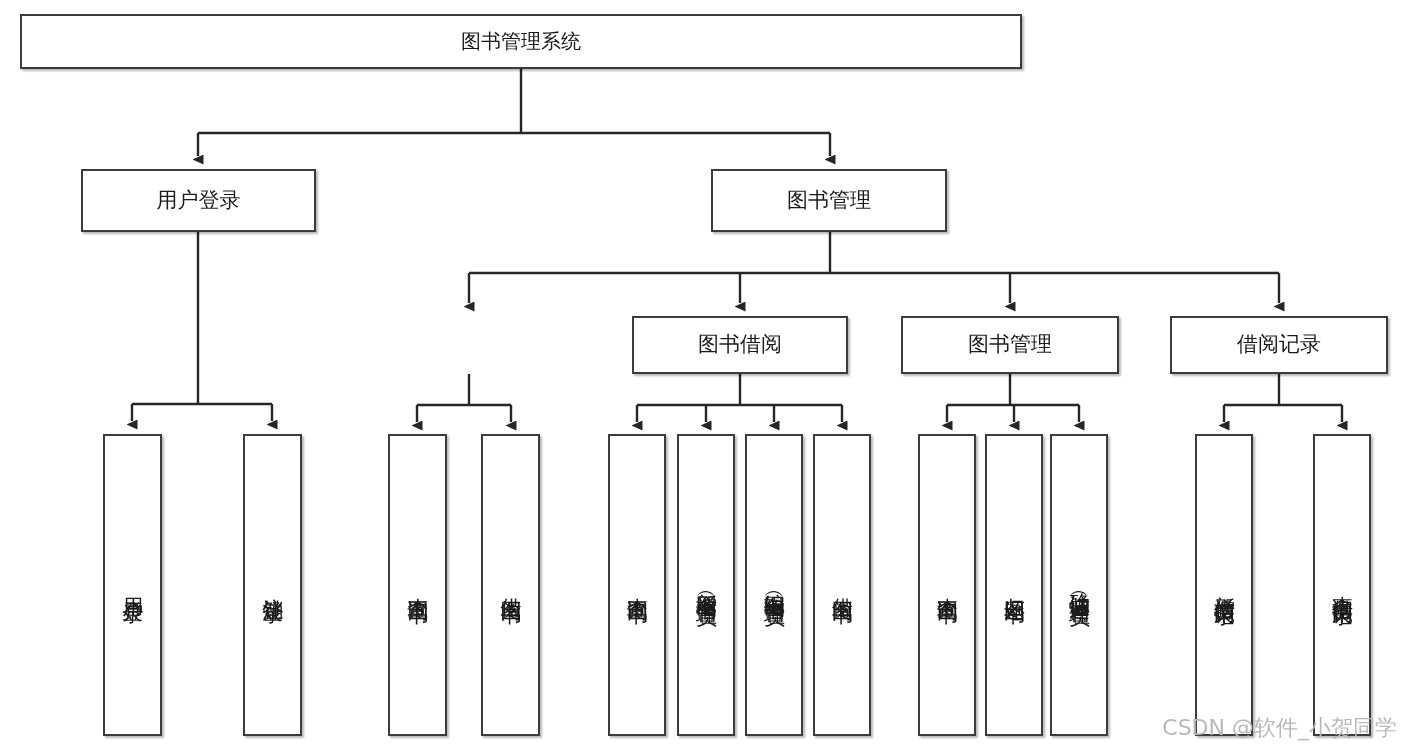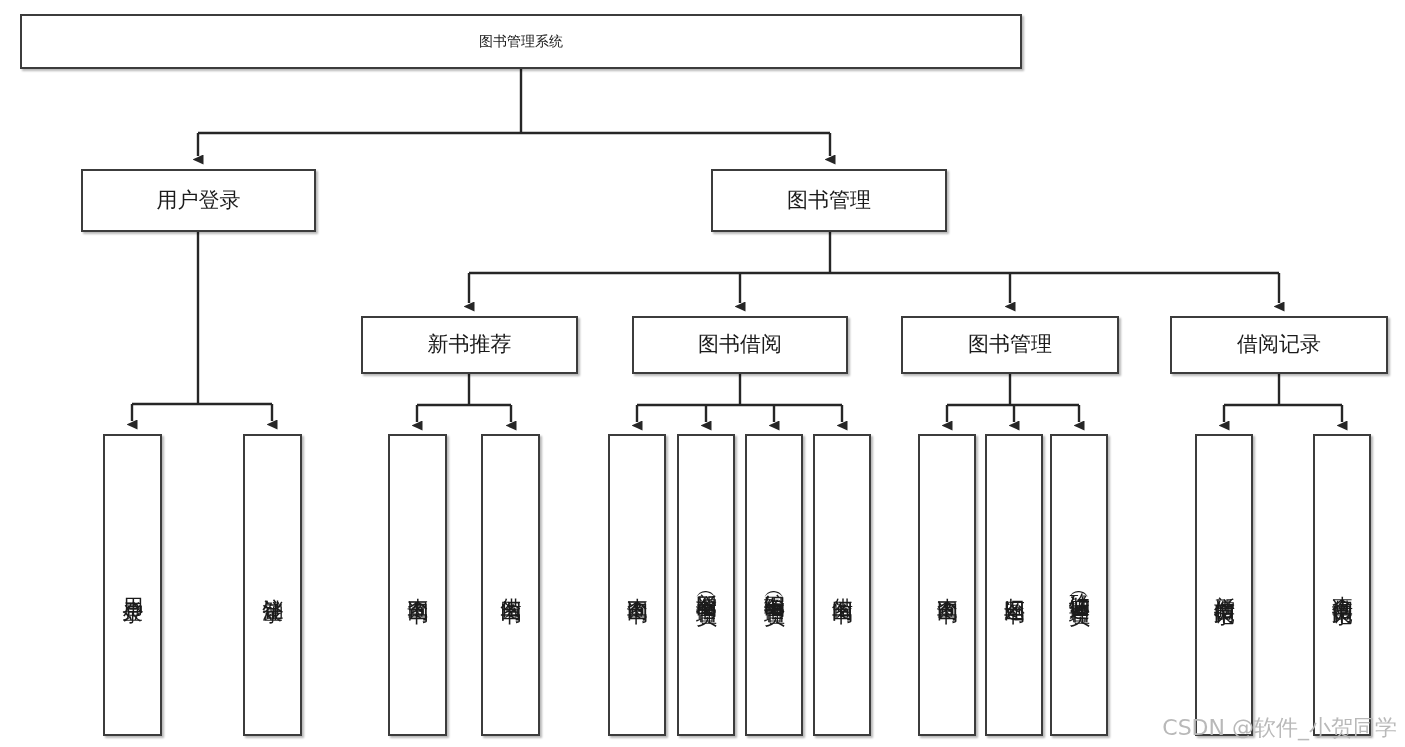--- a/index.html
+++ b/index.html
@@ -43,21 +43,21 @@
     display: block;
     text-align: center;
     line-height: 1.12;
     white-space: nowrap;
   }
   
   .node.horiz .label {
     font-size: 21px;
   }
   .node.root .label {
-    font-size: 14px;
+    font-size: 20px;
   }
   
   .node.vert {
     align-items: center;
     justify-content: center;
     padding: 6px 0;
   }
   .node.vert .label {
     writing-mode: vertical-rl;
     text-orientation: upright;
@@ -138,23 +138,20 @@
     <span class="label">图书管理系统</span>
   </div>
 
   <div class="node horiz" style="left:81px; top:169px; width:235px; height:63px;">
     <span class="label">用户登录</span>
   </div>
   <div class="node horiz" style="left:711px; top:169px; width:236px; height:63px;">
     <span class="label">图书管理</span>
   </div>
 
-  <div class="node horiz" style="left:361px; top:316px; width:217px; height:58px;">
-    <span class="label">新书推荐</span>
-  </div>
   <div class="node horiz" style="left:632px; top:316px; width:216px; height:58px;">
     <span class="label">图书借阅</span>
   </div>
   <div class="node horiz" style="left:901px; top:316px; width:218px; height:58px;">
     <span class="label">图书管理</span>
   </div>
   <div class="node horiz" style="left:1170px; top:316px; width:218px; height:58px;">
     <span class="label">借阅记录</span>
   </div>
 

